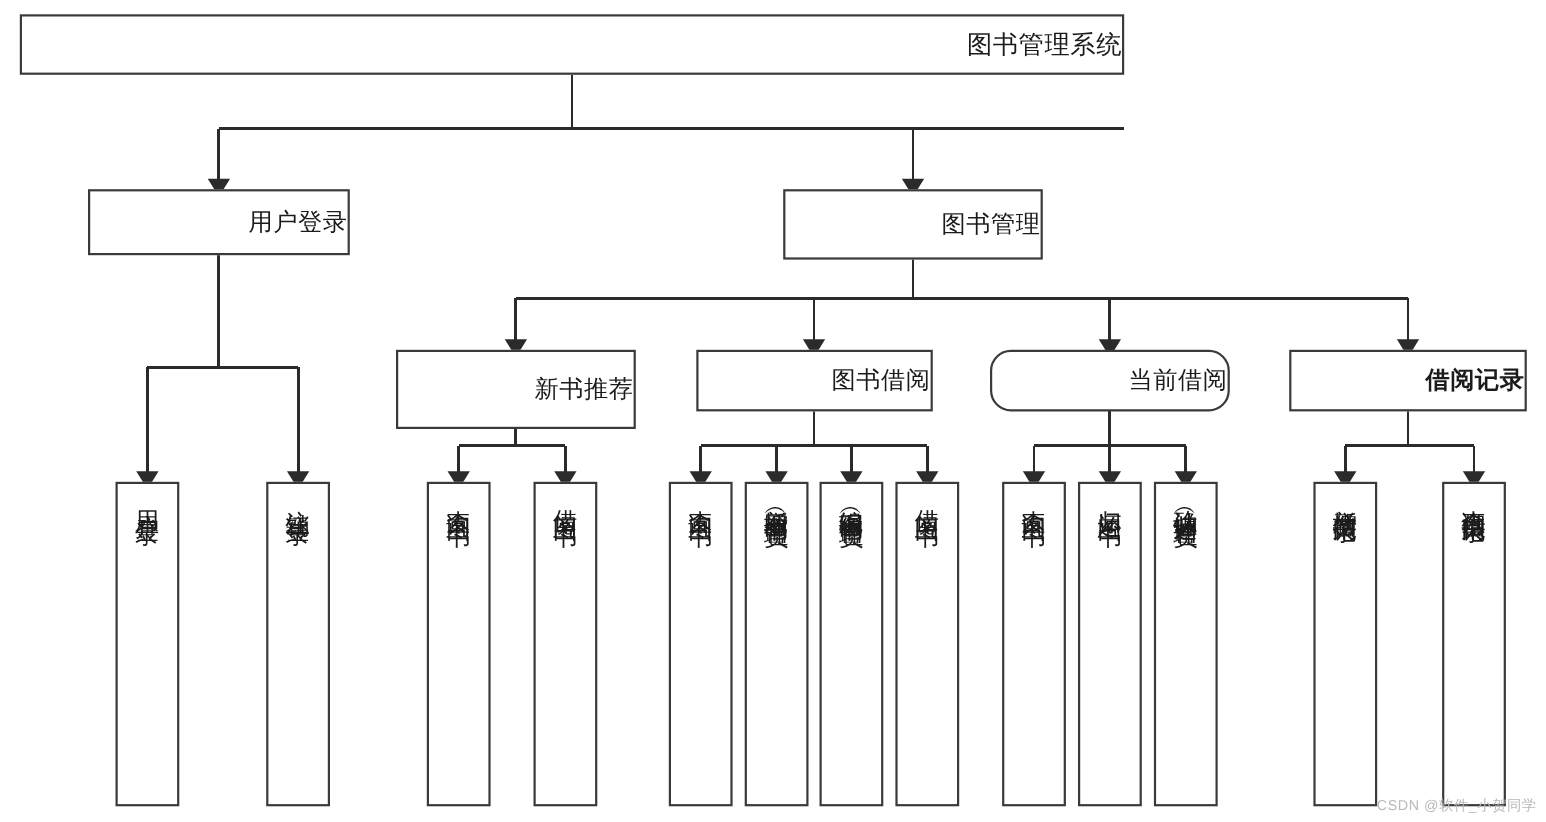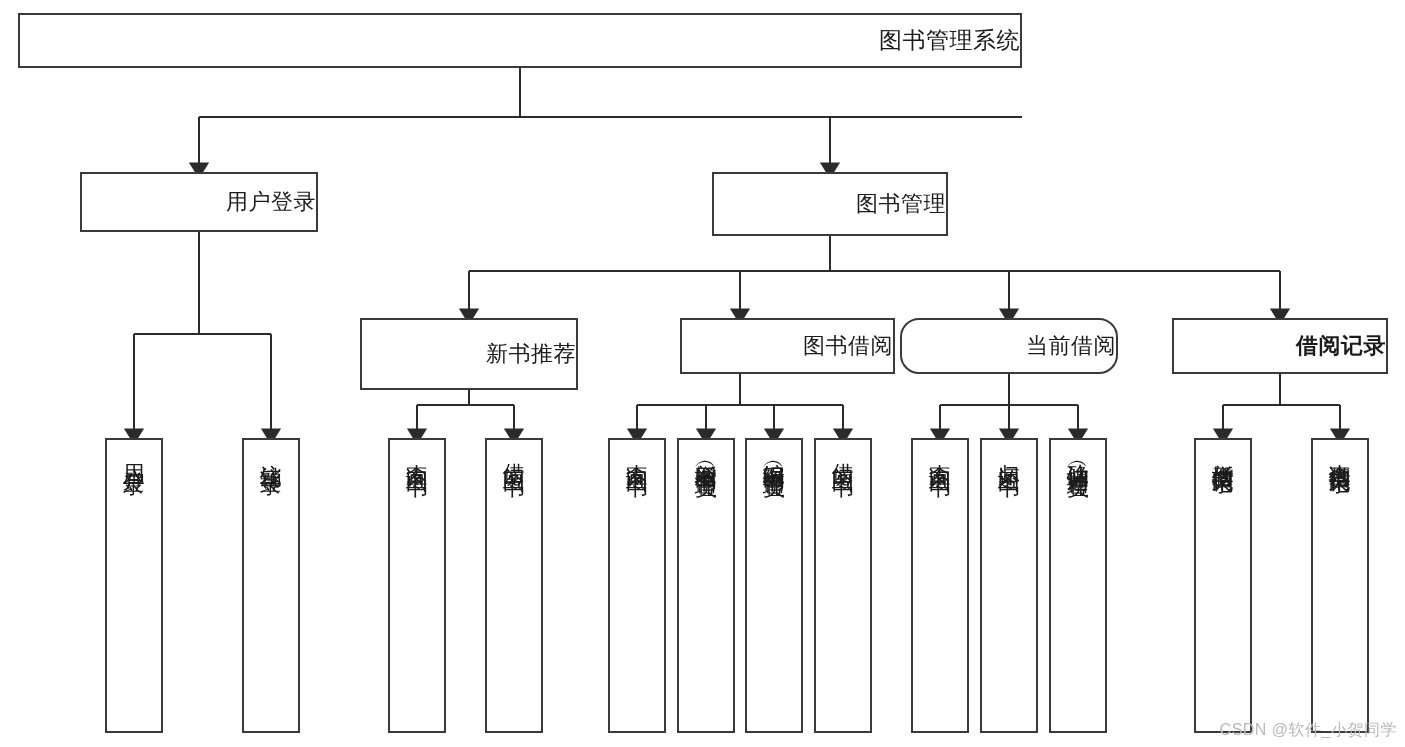--- a/index.html
+++ b/index.html
@@ -60,21 +60,21 @@
     letter-spacing: 4px;
     white-space: nowrap;
   }
   .node.vertical.tall-text .node-label {
     letter-spacing: 2px;
   }
   #watermark {
     position: absolute;
     right: 8px;
     bottom: 6px;
-    font-size: 16px;
+    font-size: 13px;
     color: #b9b9b9;
     letter-spacing: 0.5px;
     z-index: 3;
     white-space: nowrap;
     margin-top: 39px;
   }
 </style>
 </head>
 <body>
 
@@ -137,21 +137,21 @@
   <div class="node horizontal" style="left:80px; top:172px; width:238px; height:60px;">
     <span class="node-label">用户登录</span>
   </div>
   <div class="node horizontal" style="left:712px; top:172px; width:236px; height:64px;">
     <span class="node-label">图书管理</span>
   </div>
 
   <div class="node horizontal" style="left:360px; top:318px; width:218px; height:72px;">
     <span class="node-label">新书推荐</span>
   </div>
-  <div class="node horizontal" style="left:633px; top:318px; width:215px; height:56px;margin-left:47px;">
+  <div class="node horizontal" style="left:633px; top:318px; width:215px; height:56px;">
     <span class="node-label">图书借阅</span>
   </div>
   <div class="node horizontal" style="left:900px; top:318px; width:218px; height:56px;border-radius:19px;">
     <span class="node-label">当前借阅</span>
   </div>
   <div class="node horizontal" style="left:1172px; top:318px; width:216px; height:56px;font-weight:bold;">
     <span class="node-label">借阅记录</span>
   </div>
 
   <div class="node vertical" style="left:105px; top:438px; width:58px; height:295px;">

